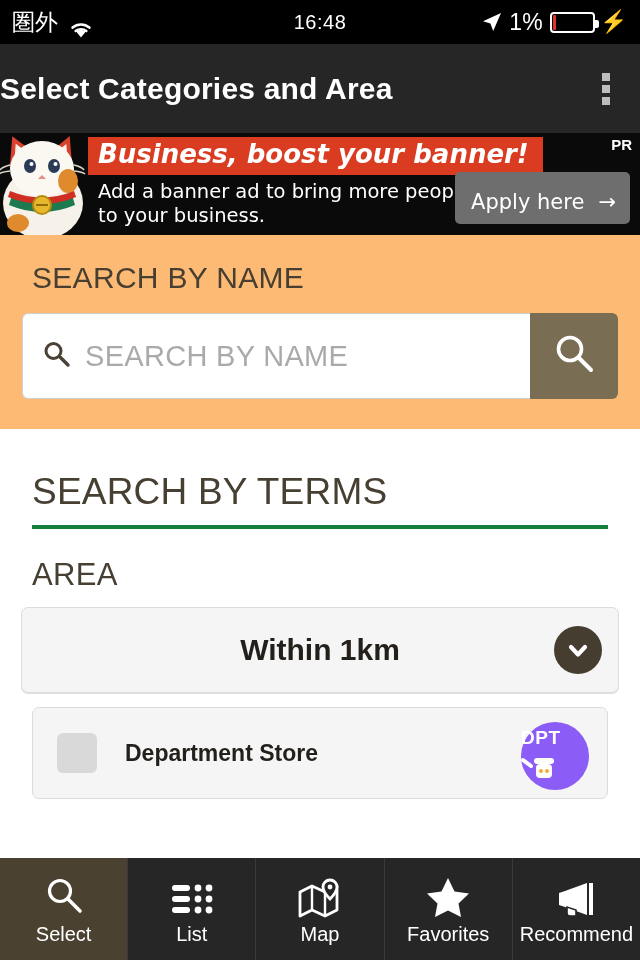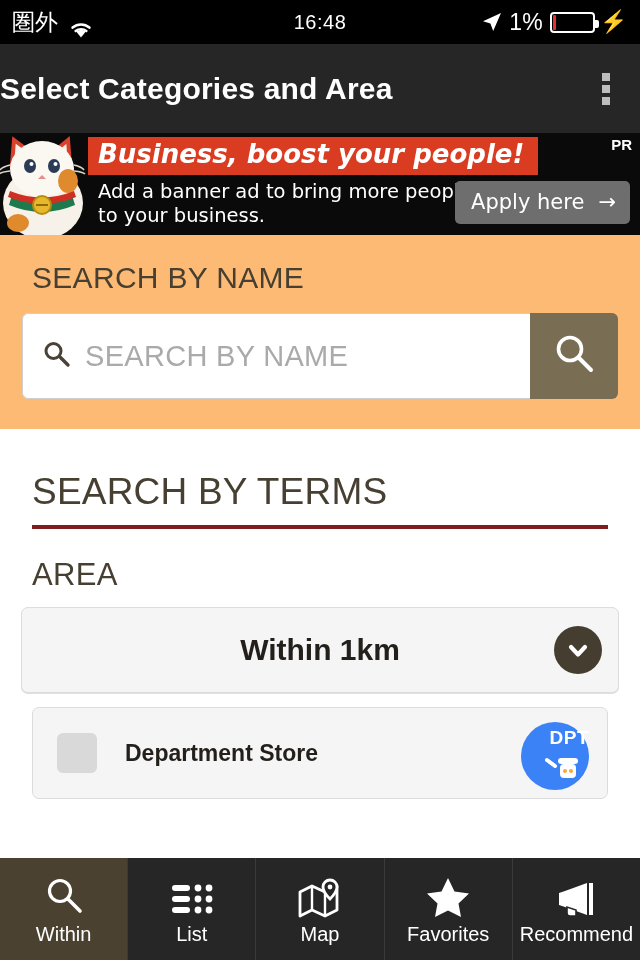--- a/index.html
+++ b/index.html
@@ -66,21 +66,21 @@
     padding: 3px 14px 5px 10px; line-height: 1.15;
     font-family: "DejaVu Sans", sans-serif;
   }
   .ad-sub {
     color: #fff; font-size: 19.5px; line-height: 1.22; padding: 5px 0 0 10px;
     max-width: 390px; font-family: "DejaVu Sans", sans-serif;
   }
   .ad-btn {
     position: absolute; right: 10px; bottom: 11px;
     background: #6e6e6e; color: #fff; border-radius: 5px;
-    font-size: 21px; padding: 9px 14px 10px 16px;
+    font-size: 21px; padding: 18px 14px 10px 16px;
     display: flex; align-items: center; gap: 14px; min-width: 138px;
     font-family: "DejaVu Sans", sans-serif;
   }
   .ad-pr {
     position: absolute; right: 8px; top: 3px; color: #fff; font-size: 15px; font-weight: bold;
   }
 
   
   .sbn { background: #fdba74; padding: 26px 0 30px 0; }
   .sbn-label {
@@ -96,21 +96,21 @@
   .sbn-ph { color: #aaa; font-size: 29px; letter-spacing: .3px; }
   .sbn-btn {
     width: 88px; flex: none; background: #796d54; border-radius: 0 6px 6px 0;
     display: flex; align-items: center; justify-content: center;
   }
 
   
   .terms { padding: 42px 0 0 0; }
   .terms-title {
     color: #463f32; font-size: 37px; letter-spacing: .2px;
-    margin: 0 32px; padding-bottom: 12px; border-bottom: 4px solid #7f1d1d;
+    margin: 0 32px; padding-bottom: 12px; border-bottom: 4px solid #15803d;
   }
   .sec-label { color: #463f32; font-size: 31px; margin: 28px 0 14px 32px; letter-spacing: .3px; }
   .select-box {
     margin: 0 21px; height: 86px; background: #f5f5f5;
     border: 1px solid #dcdcdc; border-radius: 7px;
     display: flex; align-items: center; justify-content: center;
     position: relative; box-shadow: 0 1px 0 #e0e0e0;
   }
   .select-val { font-size: 30px; font-weight: bold; color: #231f1b; }
   .select-chev {
@@ -120,22 +120,22 @@
   }
   .cat-card {
     margin: 14px 32px 0 32px; background: #f5f5f5;
     border: 1px solid #dcdcdc; border-radius: 7px; height: 92px;
     display: flex; align-items: center; padding: 0 18px 0 24px; position: relative;
   }
   .cat-check { width: 40px; height: 40px; background: #d9d9d9; border-radius: 6px; flex: none; }
   .cat-name { font-size: 23px; font-weight: bold; color: #231f1b; margin-left: 28px; }
   .cat-badge {
     position: absolute; right: 18px; top: 14px; width: 68px; height: 68px;
-    border-radius: 50%; background: #3b82f6; color: #fff;
-    display: flex; flex-direction: column; align-items: flex-end; padding-top: 6px;
+    border-radius: 50%; background: #8b5cf6; color: #fff;
+    display: flex; flex-direction: column; align-items: flex-start; padding-top: 6px;
   }
   .cat-badge .t { font-size: 19px; font-weight: bold; letter-spacing: .5px; line-height: 1; }
 
   
   .tabbar {
     position: absolute; left: 0; bottom: 0; width: 640px; height: 102px;
     background: #262626; display: flex;
   }
   .tab {
     flex: 1; display: flex; flex-direction: column; align-items: center;
@@ -203,21 +203,21 @@
         <path d="M76 30 q8 2 10 5 M76 36 q9 1 11 3" stroke="#ddd6c8" stroke-width="1.6" fill="none"></path>
         <ellipse cx="70" cy="46" rx="10" ry="12" fill="#e08a2e"></ellipse>
         <ellipse cx="20" cy="88" rx="11" ry="9" fill="#e08a2e"></ellipse>
         <path d="M14 60 q30 12 60 0 l3 10 q-33 14 -66 0 z" fill="#1d7a4f"></path>
         <path d="M12 56 q32 13 64 0 l2 6 q-33 14 -68 0 z" fill="#cf2e22"></path>
         <circle cx="44" cy="70" r="9" fill="#e8b82c" stroke="#b58c12" stroke-width="2"></circle>
         <path d="M38 70 h12" stroke="#8f6b09" stroke-width="2"></path>
       </svg>
     </div>
     <div class="ad-body">
-      <div class="ad-head">Business, boost your people!</div>
+      <div class="ad-head">Business, boost your banner!</div>
       <div class="ad-sub">Add a banner ad to bring more people to your business.</div>
       <div class="ad-btn">
         <span>Apply here</span>
         <span>→</span>
       </div>
       <div class="ad-pr">PR</div>
     </div>
   </div>
 
   <div class="sbn">
@@ -274,21 +274,21 @@
 
   <div class="tabbar">
 
     <div class="tab active">
       <span class="tab-ico">
         <svg width="42" height="42" viewBox="0 0 42 42">
           <circle cx="17" cy="15" r="10.5" stroke="#fff" stroke-width="3.2" fill="none"></circle>
           <path d="M25 23 L37 35" stroke="#fff" stroke-width="3.6" stroke-linecap="round"></path>
         </svg>
       </span>
-      <span class="tab-label">Within</span>
+      <span class="tab-label">Select</span>
     </div>
 
     <div class="tab">
       <span class="tab-ico">
         <svg width="42" height="38" viewBox="0 0 42 38">
           <rect x="1" y="5" width="18" height="6" rx="3" fill="#fff"></rect>
           <rect x="1" y="16" width="18" height="6" rx="3" fill="#fff"></rect>
           <rect x="1" y="27" width="18" height="6" rx="3" fill="#fff"></rect>
           <circle cx="27" cy="8" r="3.4" fill="#fff"></circle>
             <circle cx="38" cy="8" r="3.4" fill="#fff"></circle>

